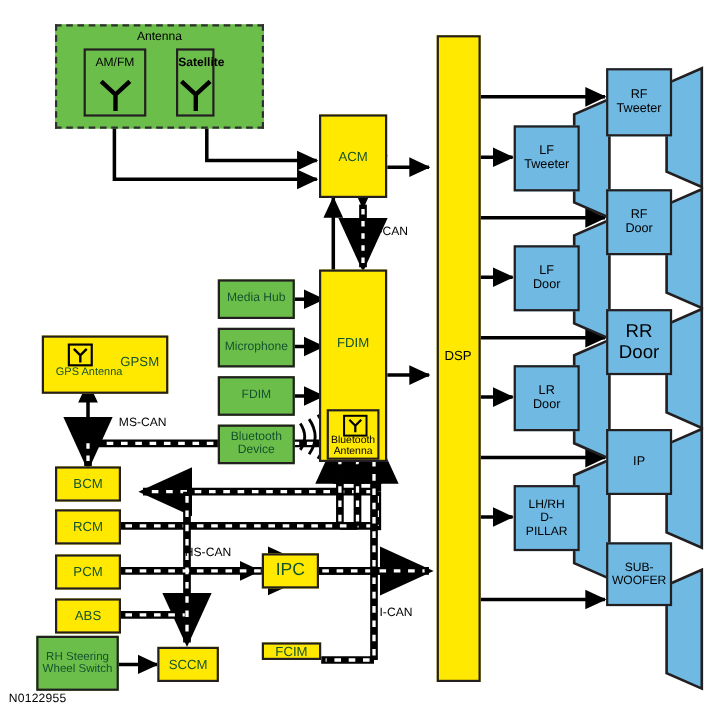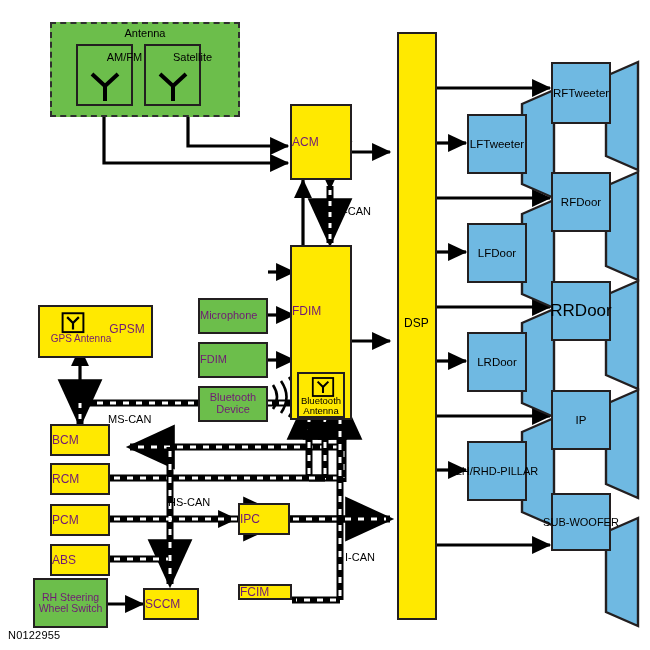--- a/index.html
+++ b/index.html
@@ -19,22 +19,23 @@
   svg#wires{
     position:absolute;left:0;top:0;width:650px;height:650px;
     pointer-events:none;
   }
   .node{
     position:absolute;
     box-sizing:border-box;
     border:2px solid #231f20;
     display:flex;
     align-items:center;
+    justify-content:center;
     text-align:center;
-    color:#701a75;
+    color:#14532d;
     line-height:1.08;
     z-index:3;
   }
   .yel{background:#ffe900;}
   .grn{background:#6cbe4b;}
   .lbl{
     position:absolute;
     color:#000;
     z-index:4;
     white-space:nowrap;
@@ -54,38 +55,38 @@
     font-size:11px;
   }
   .subnode{
     position:absolute;
     box-sizing:border-box;
     border:2px solid #231f20;
     background:#6cbe4b;
     z-index:3;
   }
   .subnode .cap{
-    position:absolute;width:100%;text-align:center;top:5px;font-size:11px;margin-left:20px;
+    position:absolute;width:100%;text-align:center;top:5px;font-size:11px;
   }
   .ant-sym{
     position:absolute;
     left:50%;
     transform:translateX(-50%);
   }
   .opt-lbl{
     position:absolute;
     font-size:11px;
   }
   .figid{
     position:absolute;
     left:8px;top:629px;
     font-size:11px;
     letter-spacing:.2px;
   }
-  .stack{display:flex;flex-direction:row;align-items:center;justify-content:center;width:100%;}
+  .stack{display:flex;flex-direction:column;align-items:center;justify-content:center;width:100%;}
   .spk-box{
     position:absolute;
     box-sizing:border-box;
     border:2px solid #231f20;
     background:#6fb9e2;
     display:flex;align-items:center;justify-content:center;text-align:center;
     z-index:3;
     line-height:1.1;
   }
   .spk-cone{
@@ -222,21 +223,21 @@
   </div>
   <span class="opt-lbl" style="left:161px;top:36px;">Optional</span>
 
   <div class="subnode" style="left:76px;top:44px;width:57px;height:62px;">
     <span class="cap">AM/FM</span>
     <svg class="ant-sym" style="top:24px;" width="40" height="32" viewBox="0 0 40 32">
       <path d="M7,4 L20,16 L33,4 M20,16 L20,31" stroke="#000" stroke-width="4" fill="none"></path>
     </svg>
   </div>
 
-  <div class="subnode" style="left:144px;top:44px;width:57px;height:62px;">
+  <div class="subnode" style="left:160px;top:44px;width:35px;height:62px;font-weight:bold;">
     <span class="cap">Satellite</span>
     <svg class="ant-sym" style="top:24px;" width="40" height="32" viewBox="0 0 40 32">
       <path d="M7,4 L20,16 L33,4 M20,16 L20,31" stroke="#000" stroke-width="4" fill="none"></path>
     </svg>
   </div>
 
   <div class="node yel" style="left:290:px;left:290px;top:104px;width:62px;height:76px;font-size:12px;">
     <span>ACM</span>
   </div>
 
@@ -248,20 +249,23 @@
     <svg style="position:absolute;left:12px;top:2px;" width="24" height="22" viewBox="0 0 40 32">
       <rect x="3" y="1" width="34" height="30" fill="none" stroke="#000" stroke-width="3"></rect>
       <path d="M11,7 L20,16 L29,7 M20,16 L20,26" stroke="#000" stroke-width="3.4" fill="none"></path>
     </svg>
     <span style="position:absolute;left:0;top:22px;width:100%;text-align:center;font-size:9.5px;line-height:1.05;">Bluetooth Antenna</span>
   </div>
 
   <div class="node yel" style="left:397px;top:32px;width:40px;height:588px;"></div>
   <span class="dsp-label" style="left:404px;top:316px;">DSP</span>
 
+  <div class="node grn" style="left:198px;top:254px;width:70px;height:36px;font-size:11px;">
+    <span>Media Hub</span>
+  </div>
   <div class="node grn" style="left:198px;top:298px;width:70px;height:36px;font-size:11px;">
     <span>Microphone</span>
   </div>
   <div class="node grn" style="left:198px;top:342px;width:70px;height:36px;font-size:11px;">
     <span>FDIM</span>
   </div>
   <div class="node grn" style="left:198px;top:386px;width:70px;height:36px;font-size:11px;">
     <span>Bluetooth Device</span>
   </div>
 
@@ -288,30 +292,30 @@
   </div>
 
   <div class="node grn" style="left:33px;top:578px;width:75px;height:50px;font-size:10.5px;padding:0 3px;">
     <span>RH Steering Wheel Switch</span>
   </div>
 
   <div class="node yel" style="left:143px;top:588px;width:56px;height:32px;font-size:12px;">
     <span>SCCM</span>
   </div>
 
-  <div class="node yel" style="left:238px;top:503px;width:52px;height:32px;font-size:12px;">
+  <div class="node yel" style="left:238px;top:503px;width:52px;height:32px;font-size:16px;">
     <span>IPC</span>
   </div>
 
   <div class="node yel" style="left:238px;top:584px;width:54px;height:16px;font-size:12px;">
     <span>FCIM</span>
   </div>
 
   <span class="lbl" style="left:341px;top:205px;font-size:11px;">I-CAN</span>
-  <span class="lbl" style="left:108px;top:378px;font-size:11px;margin-top:35px;">MS-CAN</span>
+  <span class="lbl" style="left:108px;top:378px;font-size:11px;">MS-CAN</span>
   <span class="lbl" style="left:168px;top:496px;font-size:11px;">HS-CAN</span>
   <span class="lbl" style="left:345px;top:551px;font-size:11px;">I-CAN</span>
 
   <svg class="spk-cone" style="left:604px;top:60px;" width="42" height="112" viewBox="0 0 42 112">
     <path d="M2,16 L34,2 L34,110 L2,96 z" fill="#6fb9e2" stroke="#231f20" stroke-width="2.4"></path>
   </svg>
   <div class="spk-box" style="left:551px;top:62px;width:60px;height:62px;font-size:11.5px;">
     <span class="stack">
       <span>RF</span>
       <span>Tweeter</span>

